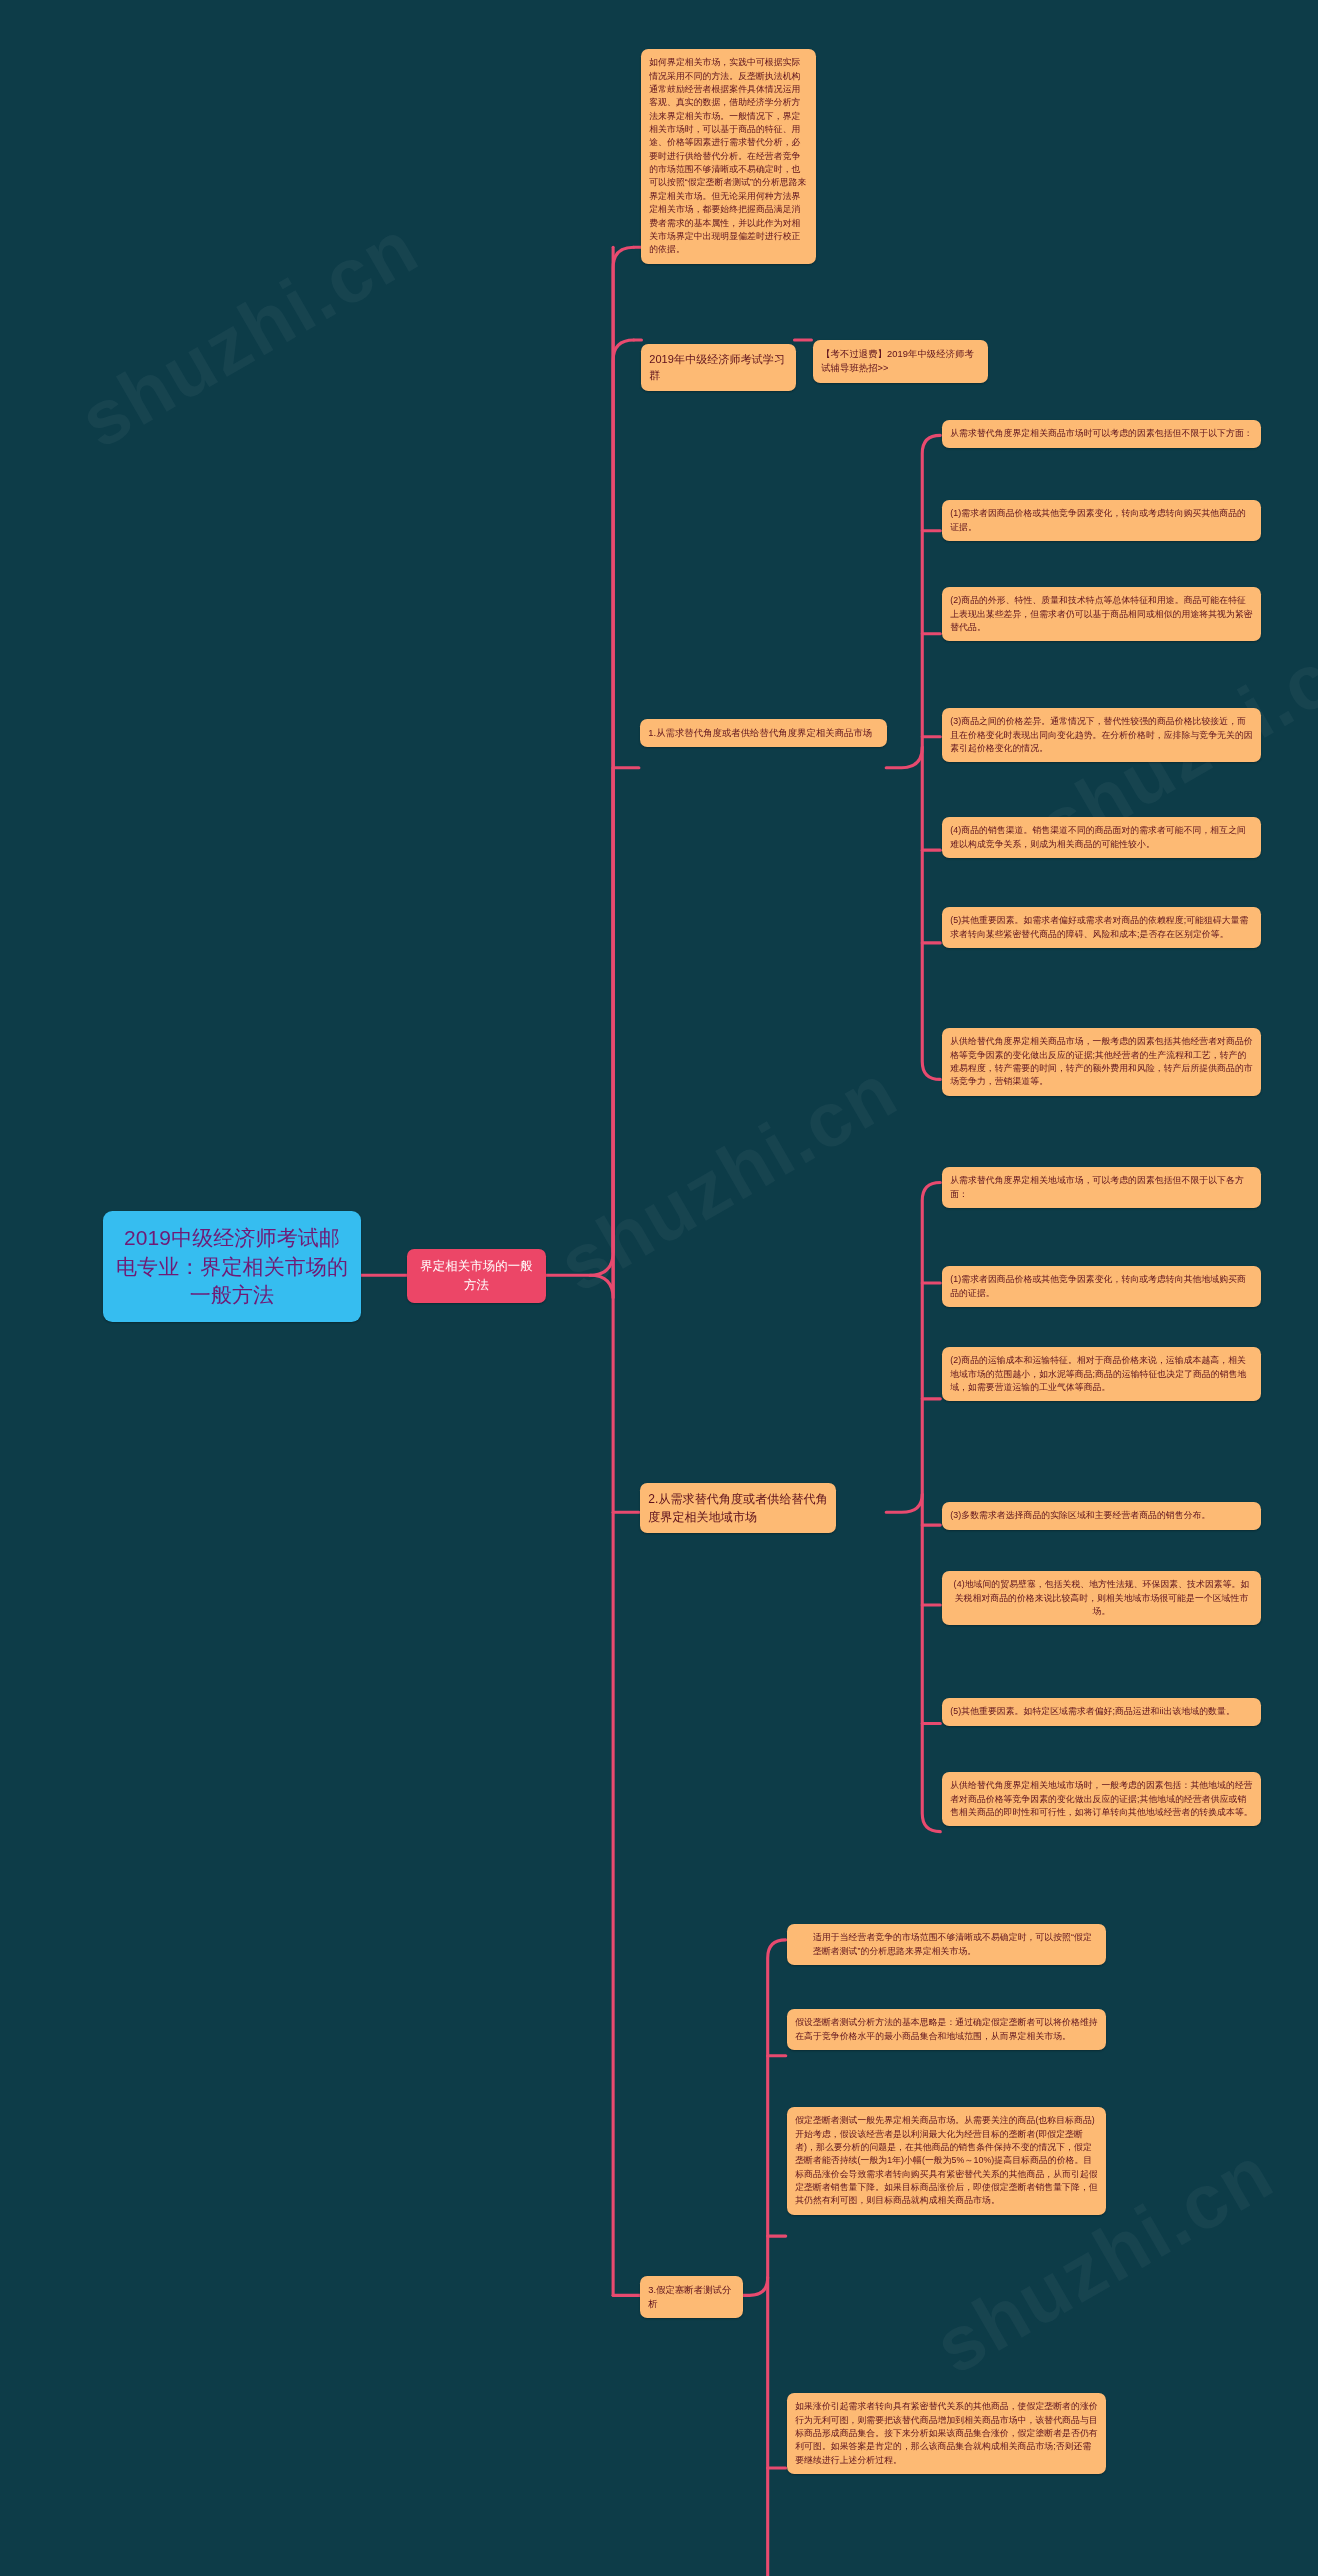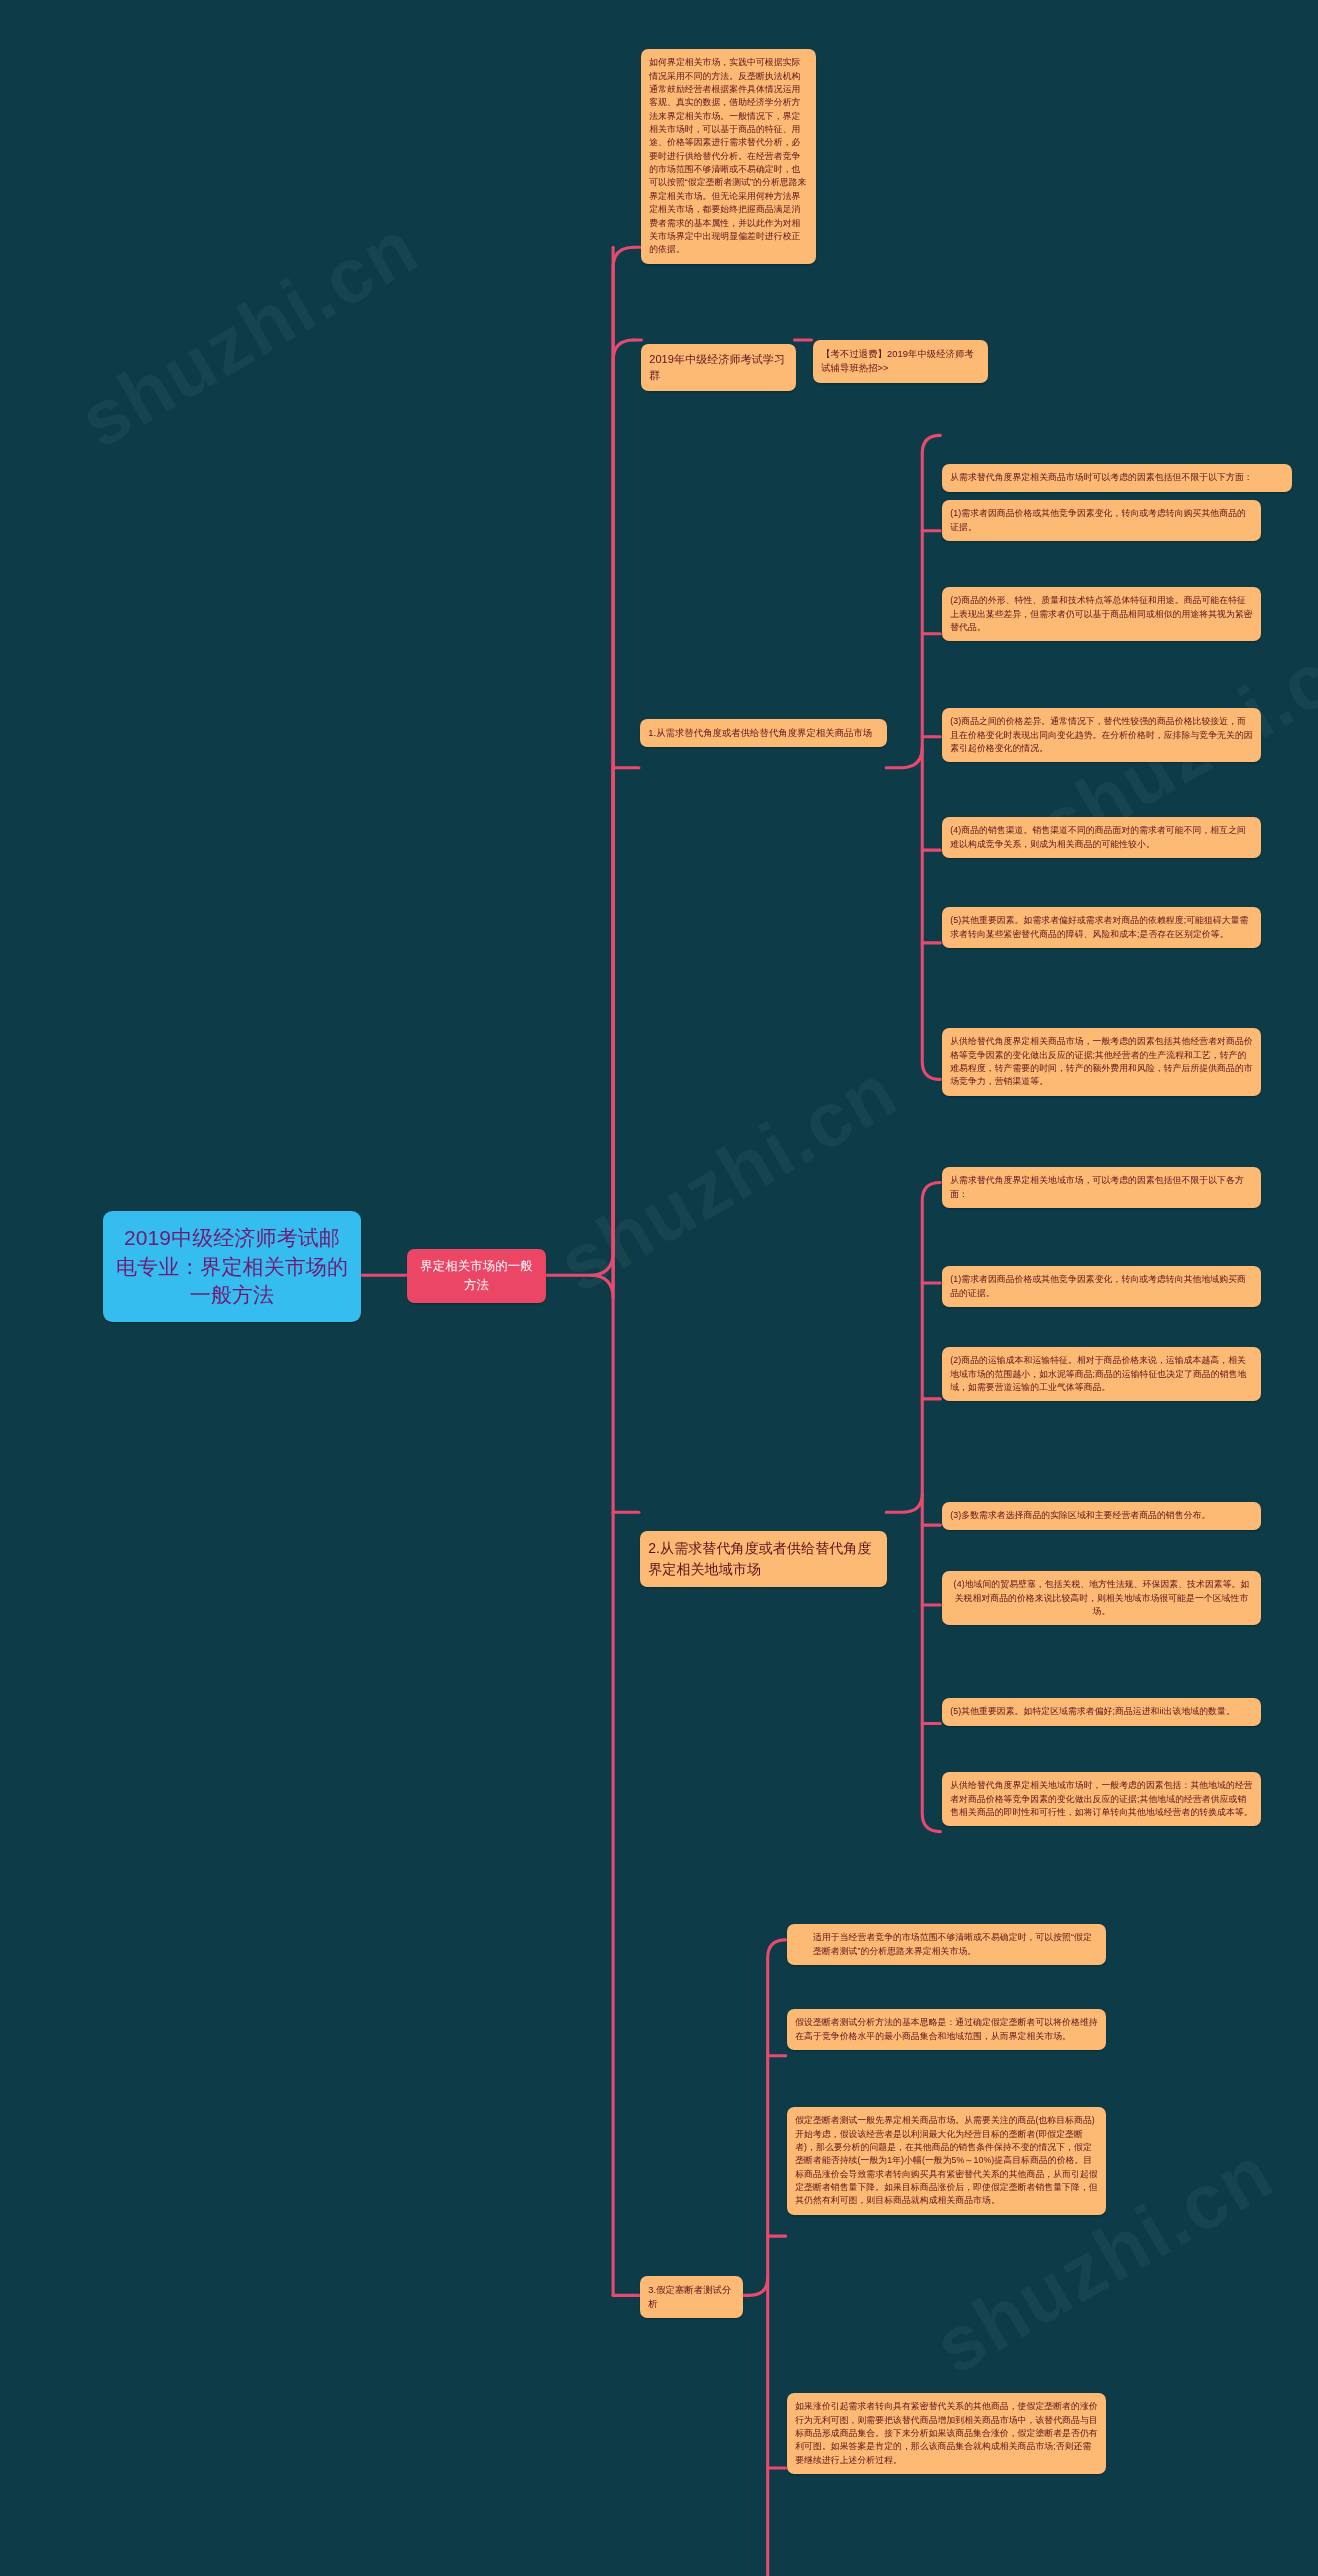--- a/index.html
+++ b/index.html
@@ -127,29 +127,29 @@
   <div class="node lbl" style="left:641px; top:344px; width:155px; font-size:11px;">2019年中级经济师考试学习群</div>
 
   <div class="node promo" style="left:813px; top:340px; width:175px; font-size:9.3px;">【考不过退费】2019年中级经济师考试辅导班热招&gt;&gt;</div>
 
   <div class="node root" style="left:103px; top:1211px; width:258px;">2019中级经济师考试邮电专业：界定相关市场的一般方法</div>
 
   <div class="node branch" style="left:407px; top:1249px; width:139px;">界定相关市场的一般方法</div>
 
   <div class="node lbl" style="left:640px; top:719px; width:247px; font-size:9.3px;">1.从需求替代角度或者供给替代角度界定相关商品市场</div>
 
-  <div class="node para" style="left:942px; top:420px; width:350px;margin-top:44px;">从需求替代角度界定相关商品市场时可以考虑的因素包括但不限于以下方面：</div>
+  <div class="node para" style="left:942px; top:420px; width:319px;">从需求替代角度界定相关商品市场时可以考虑的因素包括但不限于以下方面：</div>
   <div class="node para" style="left:942px; top:500px; width:319px;">(1)需求者因商品价格或其他竞争因素变化，转向或考虑转向购买其他商品的证据。</div>
   <div class="node para" style="left:942px; top:587px; width:319px;">(2)商品的外形、特性、质量和技术特点等总体特征和用途。商品可能在特征上表现出某些差异，但需求者仍可以基于商品相同或相似的用途将其视为紧密替代品。</div>
   <div class="node para" style="left:942px; top:708px; width:319px;">(3)商品之间的价格差异。通常情况下，替代性较强的商品价格比较接近，而且在价格变化时表现出同向变化趋势。在分析价格时，应排除与竞争无关的因素引起价格变化的情况。</div>
   <div class="node para" style="left:942px; top:817px; width:319px;">(4)商品的销售渠道。销售渠道不同的商品面对的需求者可能不同，相互之间难以构成竞争关系，则成为相关商品的可能性较小。</div>
   <div class="node para" style="left:942px; top:907px; width:319px;">(5)其他重要因素。如需求者偏好或需求者对商品的依赖程度;可能狙碍大量需求者转向某些紧密替代商品的障碍、风险和成本;是否存在区别定价等。</div>
   <div class="node para" style="left:942px; top:1028px; width:319px;">从供给替代角度界定相关商品市场，一般考虑的因素包括其他经营者对商品价格等竞争因素的变化做出反应的证据;其他经营者的生产流程和工艺，转产的难易程度，转产需要的时间，转产的额外费用和风险，转产后所提供商品的市场竞争力，营销渠道等。</div>
 
-  <div class="node lbl" style="left:640px; top:1531px; width:247px; font-size:14px;">2.从需求替代角度或者供给替代角度界定相关地域市场</div>
+  <div class="node lbl" style="left:640px; top:1483px; width:196px; font-size:12px;">2.从需求替代角度或者供给替代角度界定相关地域市场</div>
 
   <div class="node para" style="left:942px; top:1167px; width:319px;">从需求替代角度界定相关地域市场，可以考虑的因素包括但不限于以下各方面：</div>
   <div class="node para" style="left:942px; top:1266px; width:319px;">(1)需求者因商品价格或其他竞争因素变化，转向或考虑转向其他地域购买商品的证据。</div>
   <div class="node para" style="left:942px; top:1347px; width:319px;">(2)商品的运输成本和运输特征。相对于商品价格来说，运输成本越高，相关地域市场的范围越小，如水泥等商品;商品的运输特征也决定了商品的销售地域，如需要营道运输的工业气体等商品。</div>
   <div class="node para" style="left:942px; top:1502px; width:319px;">(3)多数需求者选择商品的实除区域和主要经营者商品的销售分布。</div>
   <div class="node para" style="left:942px; top:1571px; width:319px;text-align:center;">(4)地域间的贸易壁塞，包括关税、地方性法规、环保因素、技术因素等。如关税相对商品的价格来说比较高时，则相关地域市场很可能是一个区域性市场。</div>
   <div class="node para" style="left:942px; top:1698px; width:319px;">(5)其他重要因素。如特定区域需求者偏好;商品运进和ii出该地域的数量。</div>
   <div class="node para" style="left:942px; top:1772px; width:319px;">从供给替代角度界定相关地域市场时，一般考虑的因素包括：其他地域的经营者对商品价格等竞争因素的变化做出反应的证据;其他地域的经营者供应或销售相关商品的即时性和可行性，如将订单转向其他地域经营者的转换成本等。</div>
 
   <div class="node lbl" style="left:640px; top:2276px; width:103px; font-size:9.3px;">3.假定塞断者测试分析</div>

